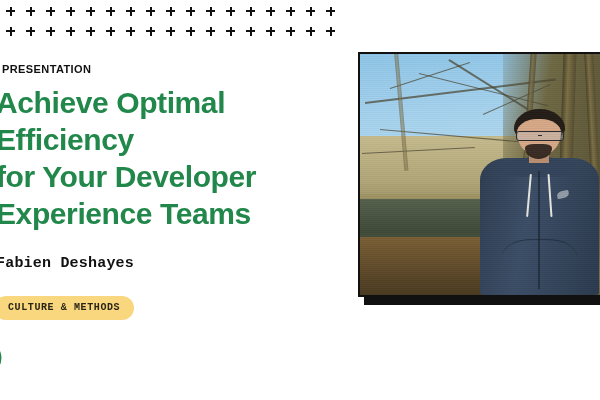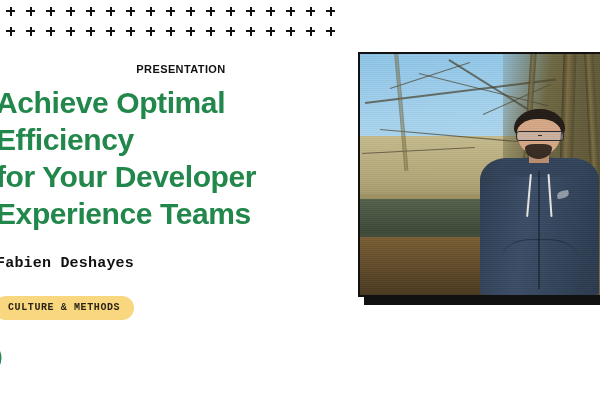--- a/index.html
+++ b/index.html
@@ -68,21 +68,20 @@
   }
 
   .eyebrow {
     margin: 0 0 8px 2px;
     font-family: "Liberation Sans", sans-serif;
     font-size: 11px;
     font-weight: bold;
     letter-spacing: 0.4px;
     color: #111111;
     line-height: 14px;
-    text-align: center;
   }
 
   .headline {
     margin: 0;
     margin-left: -4px;
     font-family: "Liberation Sans", sans-serif;
     font-size: 30px;
     line-height: 37px;
     font-weight: bold;
     color: #21874A;

